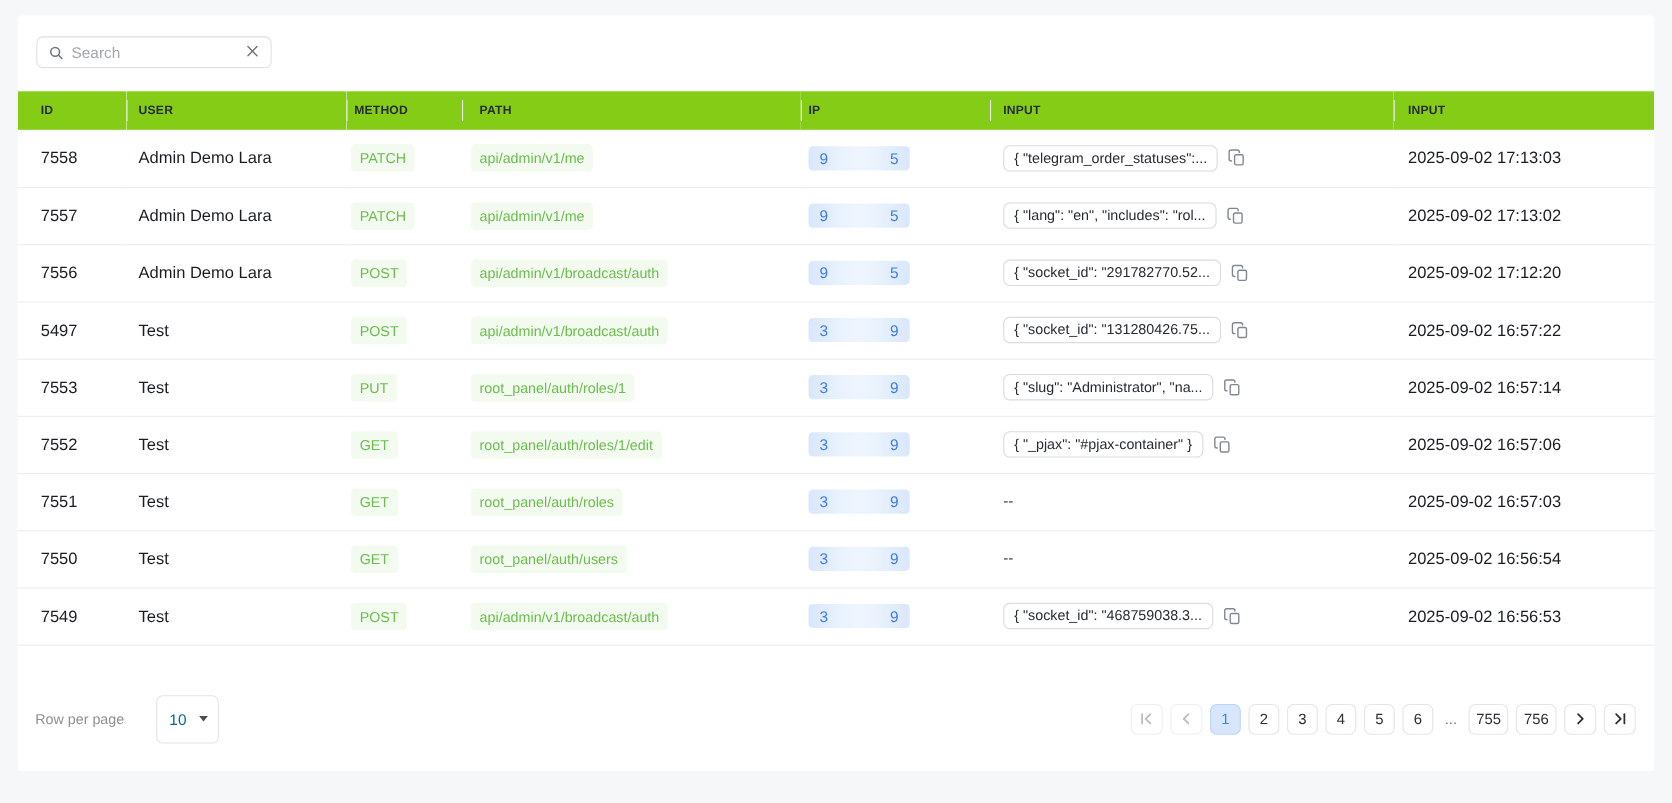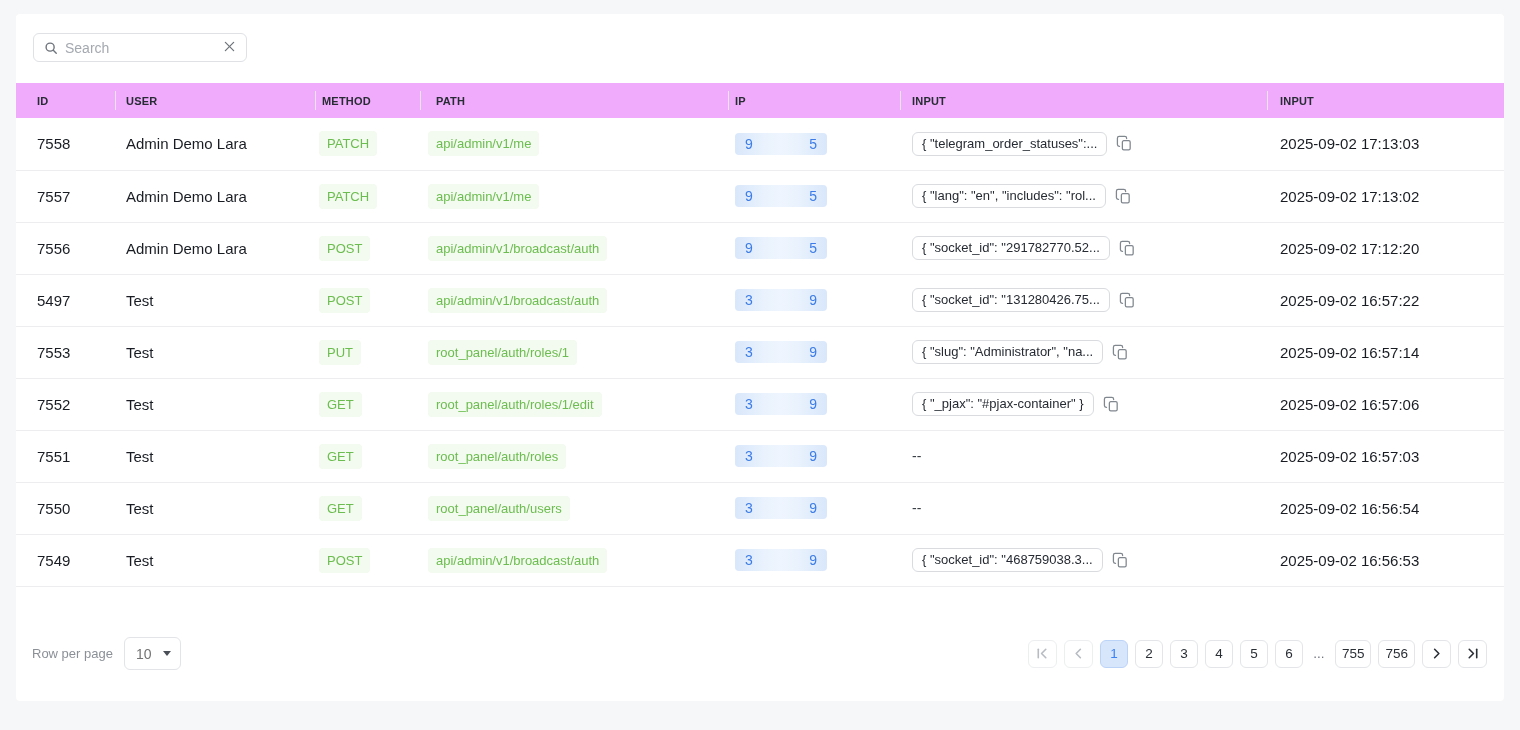--- a/index.html
+++ b/index.html
@@ -32,21 +32,21 @@
     font-family: inherit; font-size: 14px; color: #b91c1c; background: transparent;
   }
   .search-box input::placeholder { color: #a4a9b0; }
   .search-clear {
     border: none; background: transparent; cursor: pointer;
     color: #6e747c; font-size: 13px; line-height: 1; padding: 2px; flex: 0 0 auto;
   }
   
   table { width: 100%; border-collapse: collapse; margin-top: 21px; table-layout: fixed; }
   thead th {
-    background: #f0abfc;
+    background: #84cc16;
     height: 35px;
     font-size: 11px; font-weight: 700; letter-spacing: .2px;
     color: #272b33; text-align: left;
     position: relative;
   }
   thead th:not(:first-child)::before {
     content: ""; position: absolute; left: 0; top: 8px; bottom: 8px;
     width: 1px; background: #e6e7ea;
   }
   tbody td { height: 52px; border-bottom: 1px solid #ededef; vertical-align: middle; }
@@ -96,26 +96,26 @@
   
   .footer {
     position: absolute; left: 0; right: 0; bottom: 16px;
     height: 63px;
     display: flex; align-items: center; justify-content: space-between;
     padding: 0 17px 0 16px;
   }
   .rpp { display: flex; align-items: center; }
   .rpp-label { font-size: 13px; color: #8b9097; }
   .rpp-select {
-    margin-left: 11px;
-    width: 57px; height: 33px;
+    margin-left: 29px;
+    width: 57px; height: 44px;
     border: 1px solid #e2e4e7; border-radius: 6px; background: #fff;
     display: inline-flex; align-items: center; justify-content: space-between;
     padding: 0 9px 0 11px;
-    font-family: inherit; font-size: 14px; color: #737373; cursor: pointer;
+    font-family: inherit; font-size: 14px; color: #0369a1; cursor: pointer;
   }
   .caret-down {
     width: 0; height: 0;
     border-left: 4.5px solid transparent; border-right: 4.5px solid transparent;
     border-top: 5px solid #4b5058;
     display: inline-block;
   }
   .pagination { display: flex; align-items: center; }
   .pg-btn {
     min-width: 28px; height: 28px;

